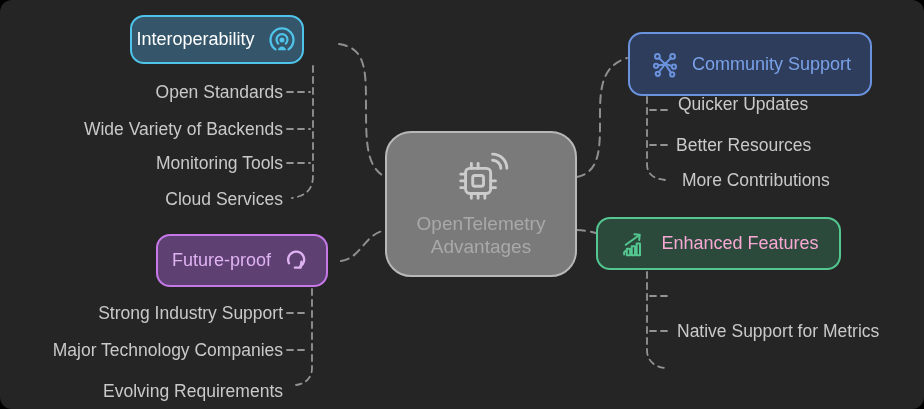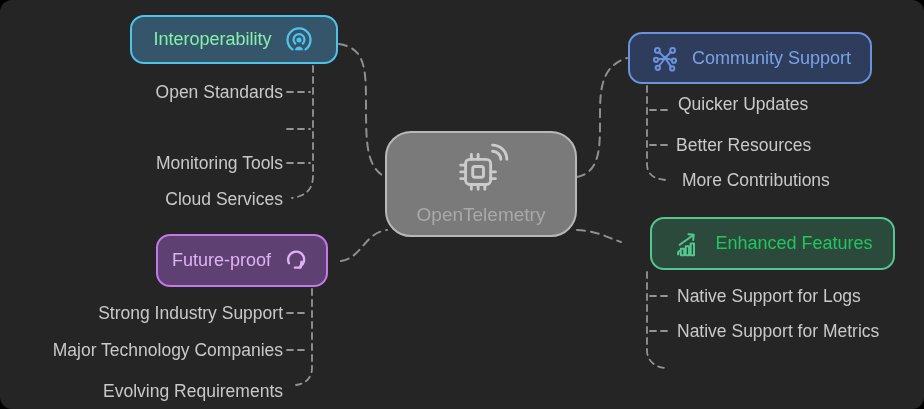--- a/index.html
+++ b/index.html
@@ -10,31 +10,31 @@
   }
   .connector-layer{position:absolute;inset:0;pointer-events:none;}
   .conn{fill:none;stroke:#8f8f8f;stroke-width:2;stroke-dasharray:8 6;stroke-linecap:round;}
   .conn-item{fill:none;stroke:#949494;stroke-width:1.8;stroke-dasharray:6 5;stroke-linecap:round;}
 
   .branch-box{
     position:absolute;box-sizing:border-box;display:flex;align-items:center;
     justify-content:center;gap:11px;border:2px solid;border-radius:14px;
     font-size:18px;white-space:nowrap;
   }
-  .b-interop{left:130px;top:15px;width:208px;height:49px;
-    background:#35566a;border-color:#4fc3e9;color:#86efac;}
-  .b-community{left:628px;top:32px;width:244px;height:52px;
+  .b-interop{left:130px;top:15px;width:174px;height:49px;
+    background:#35566a;border-color:#4fc3e9;color:#ffffff;}
+  .b-community{left:628px;top:32px;width:244px;height:64px;
     background:#2e3d5c;border-color:#6a92dd;color:#7ba1e8;}
   .b-future{left:156px;top:234px;width:172px;height:53px;
     background:#5e4172;border-color:#c678e8;color:#dfb3f2;}
-  .b-enhanced{left:650px;top:217px;width:245px;height:53px;
-    background:#2b4a3c;border-color:#54c690;color:#22c55e;}
+  .b-enhanced{left:596px;top:217px;width:245px;height:53px;
+    background:#2b4a3c;border-color:#54c690;color:#f9a8d4;}
 
   .center-node{
-    position:absolute;left:385px;top:131px;width:192px;height:106px;
+    position:absolute;left:385px;top:131px;width:192px;height:146px;
     box-sizing:border-box;background:#7a7a7a;border:2px solid #b8b8b8;
     border-radius:26px;display:flex;flex-direction:column;align-items:center;
     justify-content:center;color:#a9a9a9;font-size:19px;line-height:23px;
   }
   .center-node .cicon{margin-bottom:7px;}
 
   .node-item{
     position:absolute;color:#c9c9c9;font-size:17.5px;white-space:nowrap;
     transform:translateY(-50%);
   }
@@ -78,20 +78,21 @@
         <rect x="11.7" y="12.7" width="5.6" height="5.6" rx="1.2"></rect>
         <path d="M5.5,12 H8 M5.5,15.5 H8 M5.5,19 H8"></path>
         <path d="M21,15.5 H23.5 M21,19 H23.5"></path>
         <path d="M11,6.5 V9 M14.5,6.5 V9"></path>
         <path d="M11,22 V24.5 M14.5,22 V24.5 M18,22 V24.5"></path>
         <path d="M22,4.8 A4.3,4.3 0 0 1 26.3,9"></path>
         <path d="M22,1.6 A7.4,7.4 0 0 1 29.4,9"></path>
       </svg>
     </span>
     <span>OpenTelemetry</span>
+    <span>Advantages</span>
   </div>
 
   <div class="branch-box b-interop">
     <span>Interoperability</span>
     <span class="icon">
       <svg width="32" height="32" viewBox="0 0 24 24" fill="none" stroke="#4fc3e9" stroke-width="1.7" stroke-linecap="round">
         <path d="M7.1,19 A8.6,8.6 0 1 1 16.9,19"></path>
         <path d="M9.2,14.7 A4.1,4.1 0 1 1 14.8,14.7"></path>
         <circle cx="12" cy="12" r="1.9" fill="#4fc3e9" stroke="none"></circle>
         <path d="M9,19.6 C9.4,15.9 14.6,15.9 15,19.6 Z" fill="#4fc3e9" stroke="none"></path>
@@ -133,27 +134,27 @@
         <rect x="10.3" y="13.6" width="2.5" height="6.8"></rect>
         <rect x="14" y="11.6" width="2.5" height="8.8"></rect>
         <path d="M5.8,12.6 L15.8,5.4"></path>
         <path d="M12.3,4.6 L16.3,5 L15.9,9"></path>
       </svg>
     </span>
     <span>Enhanced Features</span>
   </div>
 
   <div class="node-item left-col" style="top:92px">Open Standards</div>
+  <div class="node-item left-col" style="top:129px">Wide Variety of Backends</div>
   <div class="node-item left-col" style="top:163px">Monitoring Tools</div>
   <div class="node-item left-col" style="top:199px">Cloud Services</div>
 
   <div class="node-item left-col" style="top:313px">Strong Industry Support</div>
   <div class="node-item left-col" style="top:350px">Major Technology Companies</div>
   <div class="node-item left-col" style="top:391px">Evolving Requirements</div>
 
   <div class="node-item" style="left:678px;top:104px">Quicker Updates</div>
   <div class="node-item" style="left:676px;top:145px">Better Resources</div>
   <div class="node-item" style="left:682px;top:180px">More Contributions</div>
 
-  <div class="node-item" style="left:677px;top:296px">Native Support for Logs</div>
   <div class="node-item" style="left:677px;top:331px">Native Support for Metrics</div>
 
 </div>
 
 </body></html>

